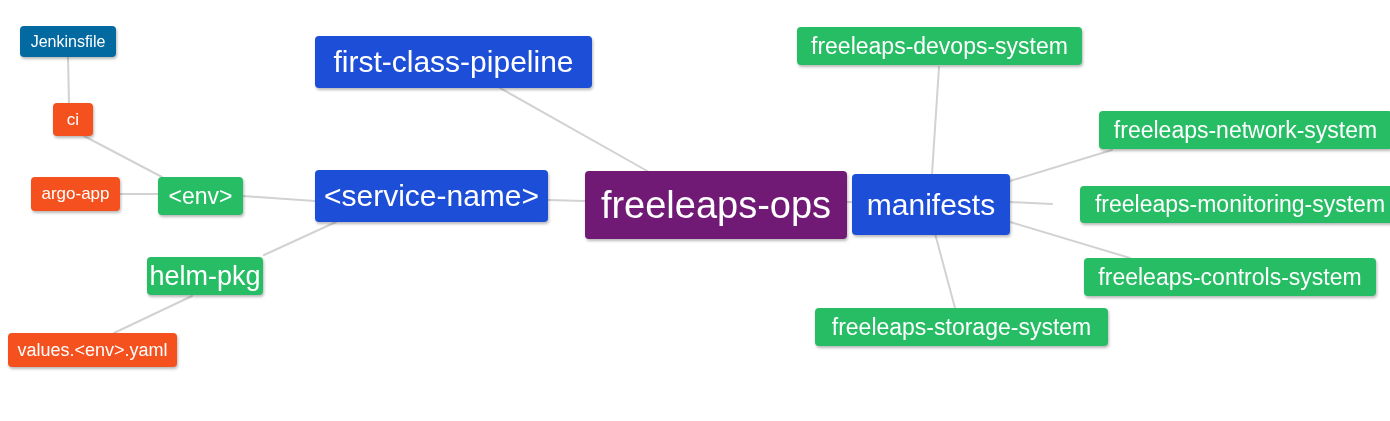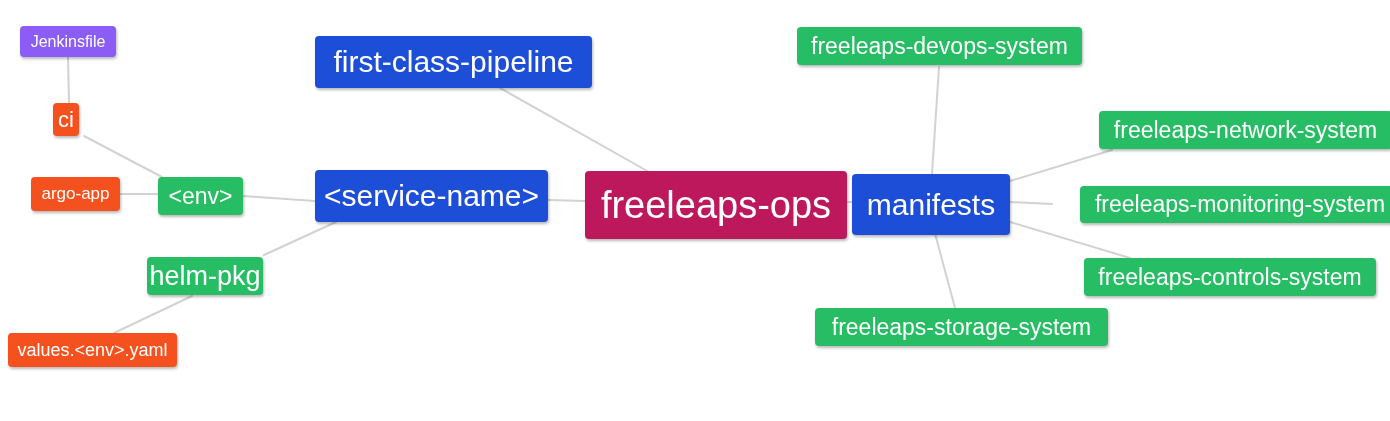--- a/index.html
+++ b/index.html
@@ -30,25 +30,25 @@
     box-sizing: border-box;
     color: #ffffff;
     border-radius: 4px;
     box-shadow: 1px 2px 3px rgba(0,0,0,0.28);
     white-space: nowrap;
     cursor: pointer;
   }
   .c-blue   { background: #1d4ed8; }
   .c-green  { background: #27bd64; }
   .c-red    { background: #f4511e; }
-  .c-orange { background: #8b5cf6; }
-  .c-dark   { background: #be185d; }
+  .c-orange { background: #0369a1; }
+  .c-dark   { background: #701a75; }
 
   #n-jenkinsfile          { left: 20px;   top: 26px;  width: 96px;  height: 31px; font-size: 16px; }
-  #n-ci                   { left: 53px;   top: 103px; width: 26px;  height: 33px; font-size: 22px; }
+  #n-ci                   { left: 53px;   top: 103px; width: 40px;  height: 33px; font-size: 17px; }
   #n-argo-app             { left: 31px;   top: 177px; width: 89px;  height: 34px; font-size: 17px; }
   #n-env                  { left: 158px;  top: 177px; width: 85px;  height: 38px; font-size: 23px; }
   #n-helm-pkg             { left: 147px;  top: 257px; width: 116px; height: 38px; font-size: 27px; }
   #n-values-env-yaml      { left: 8px;    top: 333px; width: 169px; height: 34px; font-size: 18px; }
   #n-first-class-pipeline { left: 315px;  top: 36px;  width: 277px; height: 52px; font-size: 30px; }
   #n-service-name         { left: 315px;  top: 170px; width: 233px; height: 52px; font-size: 30px; }
   #n-freeleaps-ops        { left: 585px;  top: 171px; width: 262px; height: 68px; font-size: 38px; }
   #n-manifests            { left: 852px;  top: 174px; width: 158px; height: 61px; font-size: 30px; }
   #n-devops-system        { left: 797px;  top: 27px;  width: 285px; height: 38px; font-size: 23px; }
   #n-network-system       { left: 1054px; top: 111px; width: 293px; height: 38px; font-size: 23px; margin-left: 45px; }

